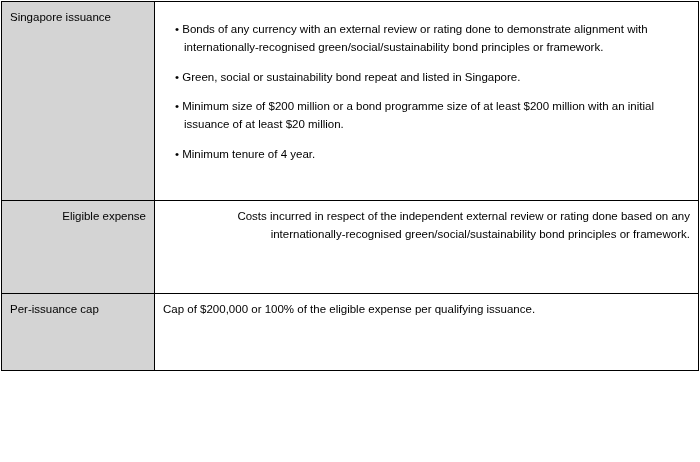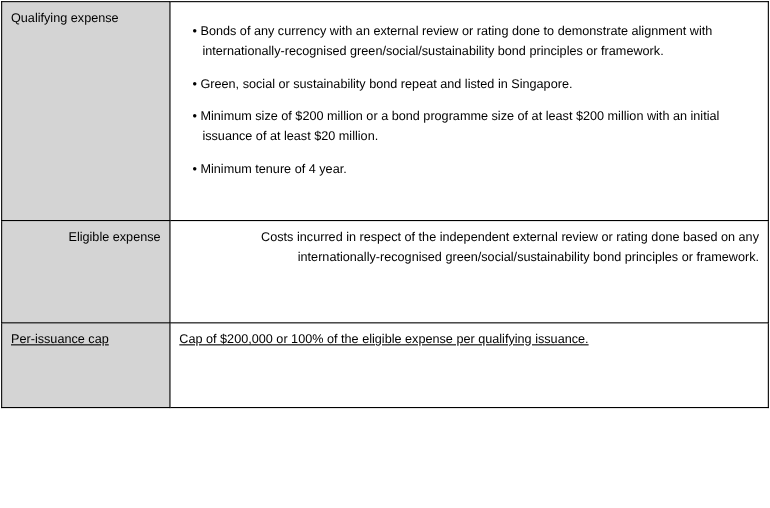--- a/index.html
+++ b/index.html
@@ -39,21 +39,21 @@
     background: #d4d4d4;
     font-size: 11.5px;
     white-space: nowrap;
   }
   td.content {
     background: #ffffff;
   }
   .row-issuer td { height: 62px; }
   .row-issuance td { height: 184px; }
   .row-expense td { height: 78px; text-align: right; }
-  .row-cap td { height: 62px; text-decoration: underline; }
+  .row-cap td { height: 62px; }
   .para {
     margin: 0;
   }
   .bullet {
     margin: 12px;
     padding-left: 9px;
     text-indent: -9px;
   }
   .bullet .dot {
     
@@ -61,21 +61,21 @@
 </style>
 </head>
 <body>
 
 <div class="sheet">
   <table class="criteria">
     <tbody>
 
 
       <tr class="row-issuance">
-        <td class="label">Qualifying expense</td>
+        <td class="label">Singapore issuance</td>
         <td class="content">
           <p class="bullet"><span class="dot">•</span> <span>Bonds of any currency with an external review or rating done to demonstrate alignment with internationally-recognised green/social/sustainability bond principles or framework.</span></p>
           <p class="bullet"><span class="dot">•</span> <span>Green, social or sustainability bond repeat and listed in Singapore.</span></p>
           <p class="bullet"><span class="dot">•</span> <span>Minimum size of $200 million or a bond programme size of at least $200 million with an initial issuance of at least $20 million.</span></p>
           <p class="bullet"><span class="dot">•</span> <span>Minimum tenure of 4 year.</span></p>
         </td>
       </tr>
 
       <tr class="row-expense">
         <td class="label">Eligible expense</td>

